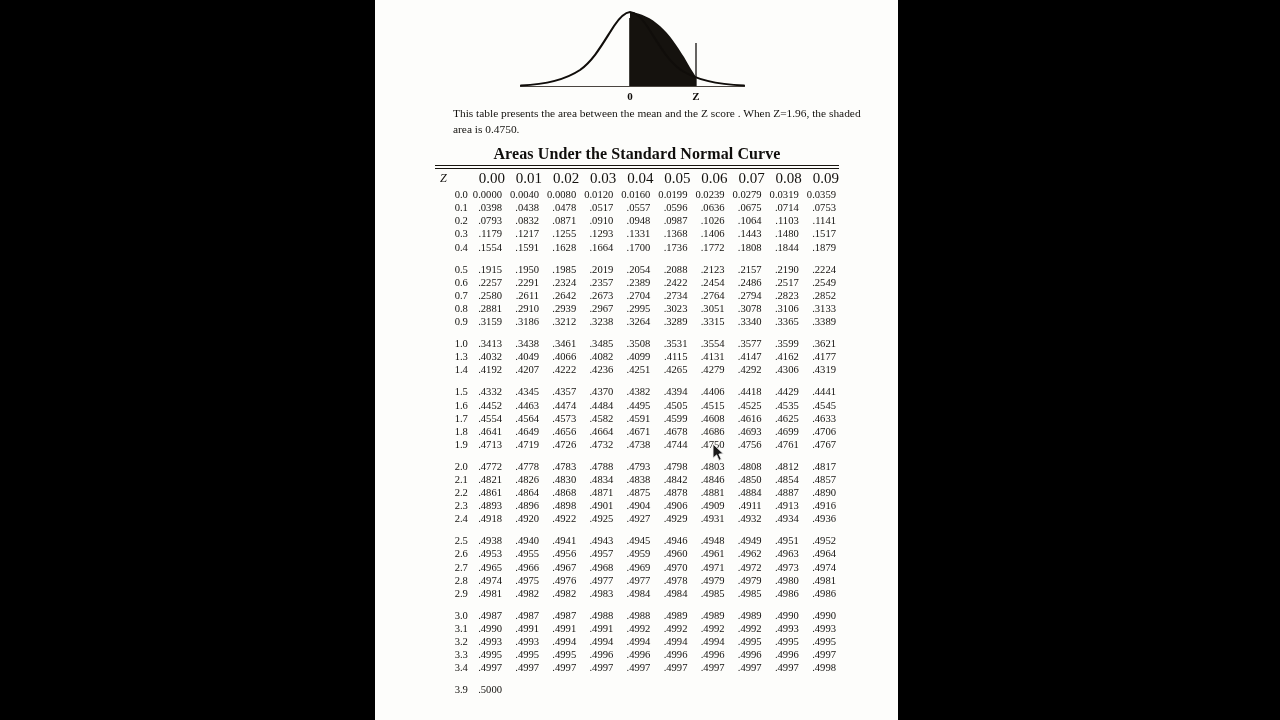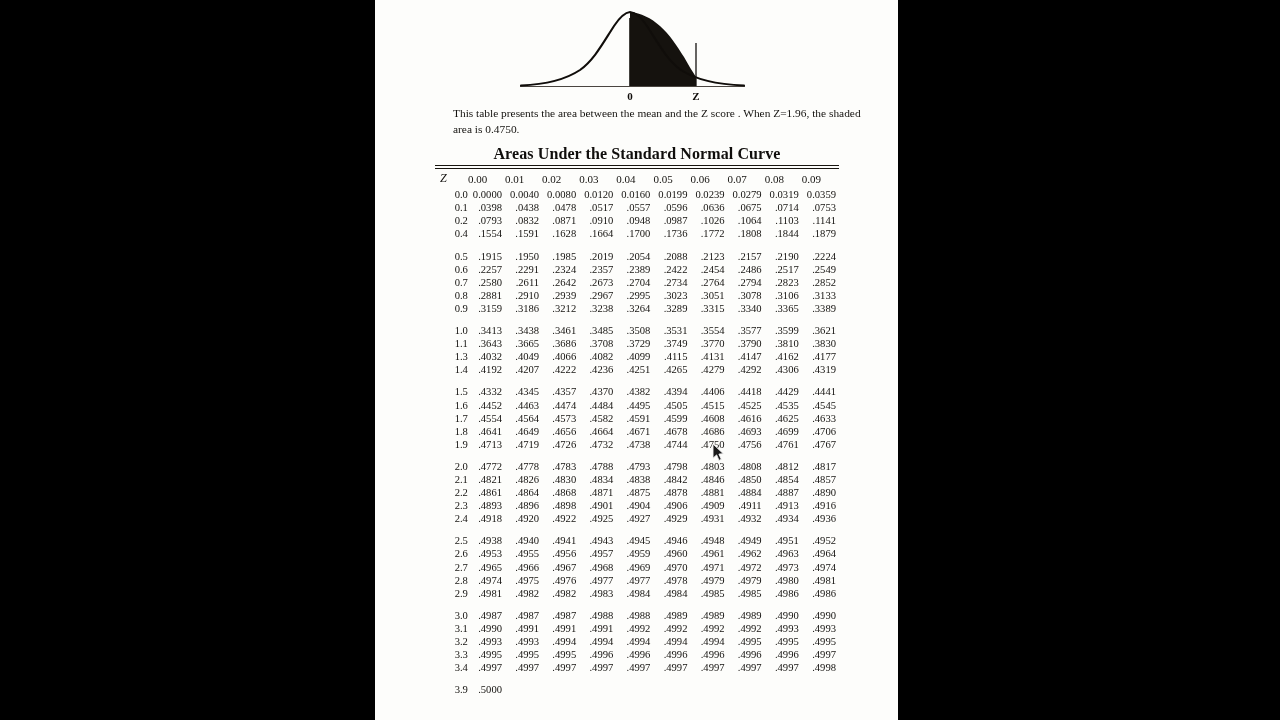--- a/index.html
+++ b/index.html
@@ -90,23 +90,23 @@
     color: #14120f;
   }
   table.ztable td, table.ztable th {
     padding: 0;
     font-weight: normal;
     white-space: nowrap;
   }
   .hdr td {
     height: 19px;
     vertical-align: middle;
-    text-align: left;
+    text-align: right;
     padding-right: 3px;
-    font-size: 11px;
+    font-size: 15px;
   }
   .hdr td.zh {
     text-align: left;
     padding-left: 5px;
     font-style: italic;
     font-size: 12.2px;
   }
   tbody tr.drow td {
     height: 13.1px;
     vertical-align: bottom;
@@ -256,20 +256,33 @@
               <td>.0871</td>
               <td>.0910</td>
               <td>.0948</td>
               <td>.0987</td>
               <td>.1026</td>
               <td>.1064</td>
               <td>.1103</td>
               <td>.1141</td>
             </tr>
             <tr class="drow">
+              <td class="zc">0.3</td>
+              <td>.1179</td>
+              <td>.1217</td>
+              <td>.1255</td>
+              <td>.1293</td>
+              <td>.1331</td>
+              <td>.1368</td>
+              <td>.1406</td>
+              <td>.1443</td>
+              <td>.1480</td>
+              <td>.1517</td>
+            </tr>
+            <tr class="drow">
               <td class="zc">0.4</td>
               <td>.1554</td>
               <td>.1591</td>
               <td>.1628</td>
               <td>.1664</td>
               <td>.1700</td>
               <td>.1736</td>
               <td>.1772</td>
               <td>.1808</td>
               <td>.1844</td>
@@ -353,33 +366,20 @@
               <td>.3461</td>
               <td>.3485</td>
               <td>.3508</td>
               <td>.3531</td>
               <td>.3554</td>
               <td>.3577</td>
               <td>.3599</td>
               <td>.3621</td>
             </tr>
             <tr class="drow">
-              <td class="zc">1.1</td>
-              <td>.3643</td>
-              <td>.3665</td>
-              <td>.3686</td>
-              <td>.3708</td>
-              <td>.3729</td>
-              <td>.3749</td>
-              <td>.3770</td>
-              <td>.3790</td>
-              <td>.3810</td>
-              <td>.3830</td>
-            </tr>
-            <tr class="drow">
               <td class="zc">1.3</td>
               <td>.4032</td>
               <td>.4049</td>
               <td>.4066</td>
               <td>.4082</td>
               <td>.4099</td>
               <td>.4115</td>
               <td>.4131</td>
               <td>.4147</td>
               <td>.4162</td>

